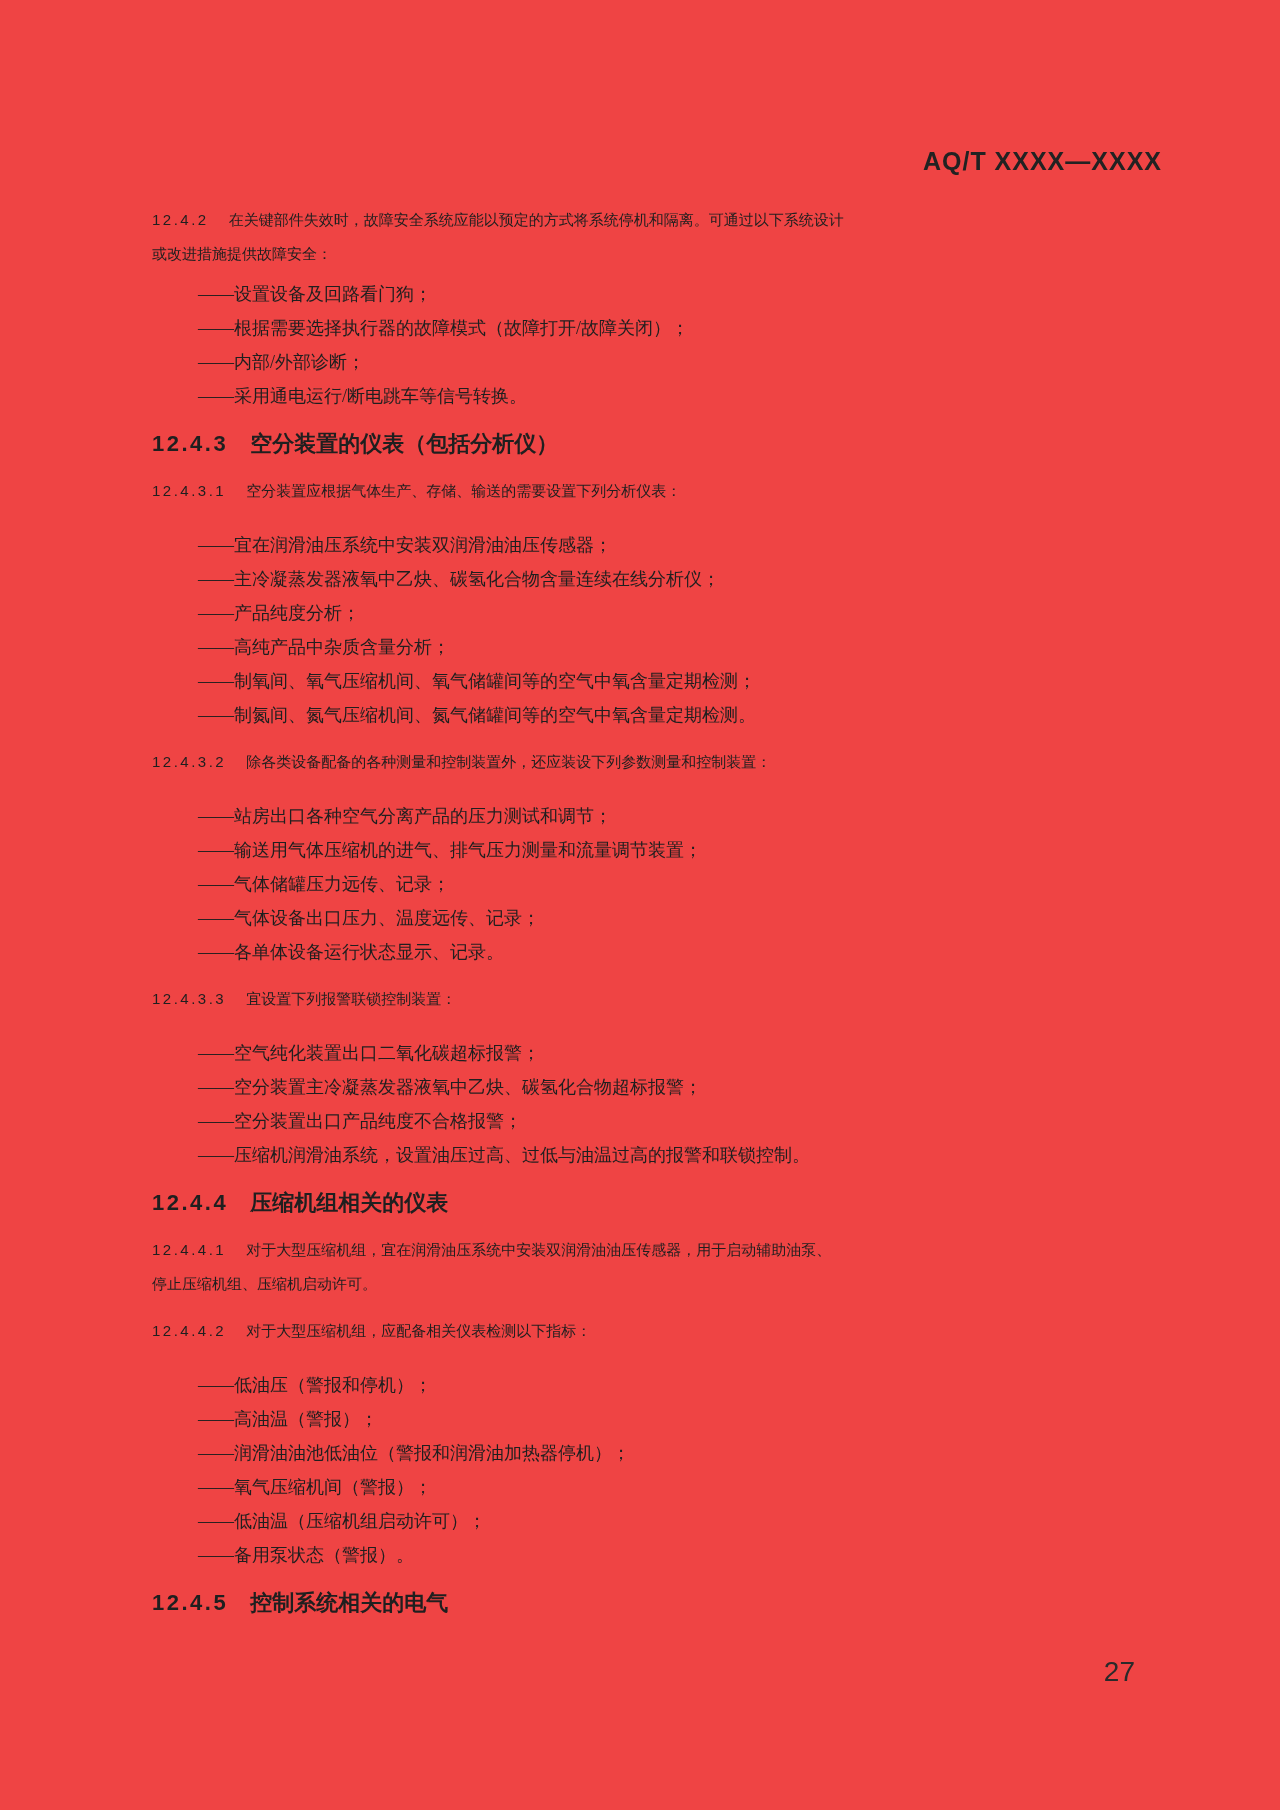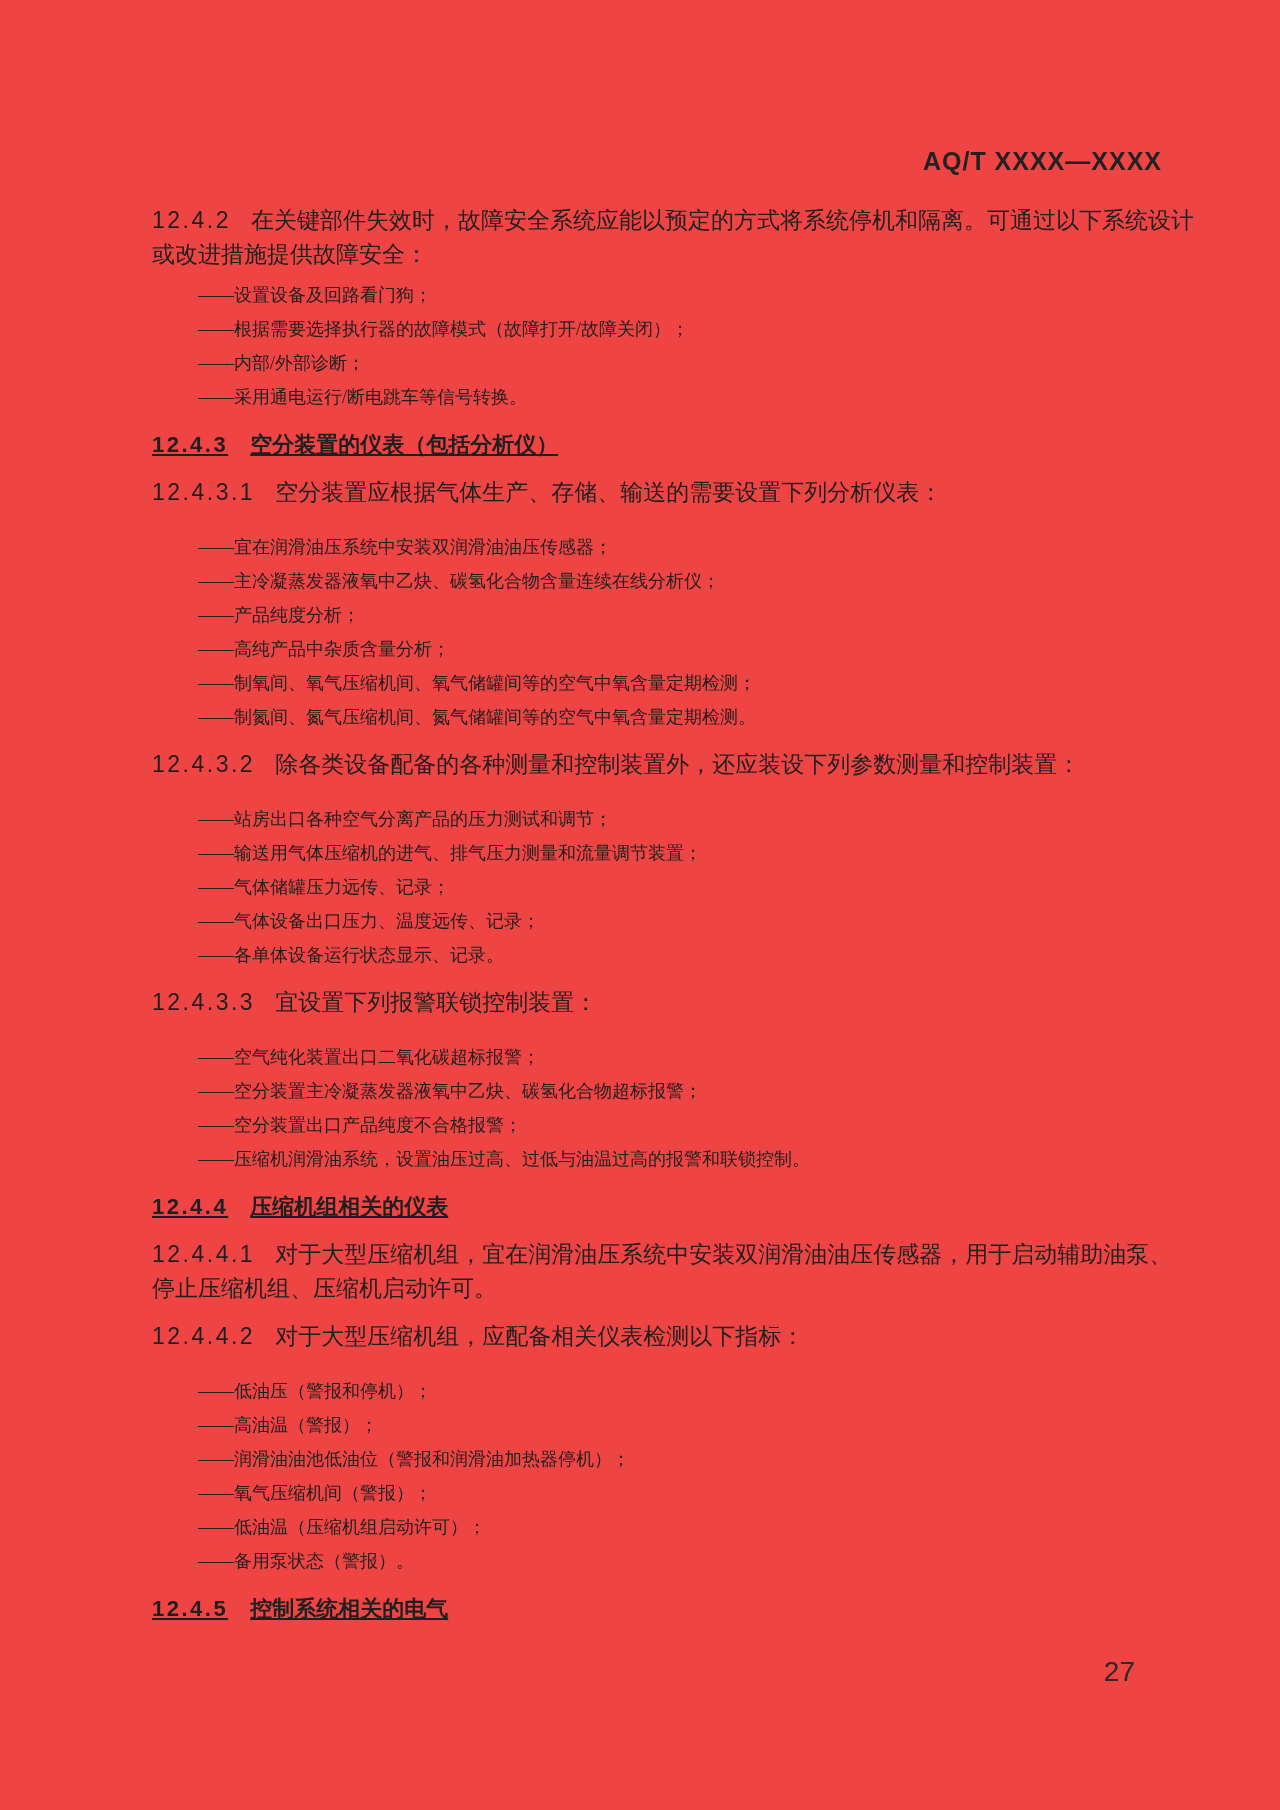--- a/index.html
+++ b/index.html
@@ -21,34 +21,33 @@
     height:30px;line-height:30px;
     text-align:right;
     font-family:"Liberation Sans","DejaVu Sans",sans-serif;
     font-weight:bold;
     font-size:25px;
     letter-spacing:1px;
     color:#222222;
   }
   .para{margin:13px 0 0 0;}
   .para.first{margin-top:27px;}
-  .line{line-height:34px;font-size:23px;white-space:nowrap;}
+  .line{line-height:34px;font-size:15px;white-space:nowrap;}
   .num{
     font-family:"Liberation Sans","DejaVu Sans",sans-serif;
     letter-spacing:2.5px;
     margin-right:20px;
   }
   .heading{
     margin:14px 0 0 0;
     line-height:34px;
     font-size:22px;
     font-weight:bold;
     font-family:"Liberation Sans","DejaVu Sans",sans-serif;
     white-space:nowrap;
-    text-decoration:underline;
   }
   .heading .num{margin-right:22px;}
   .list{margin:20px 0 0 0;}
   .list.tight{margin-top:6px;}
   .li{
     line-height:34px;
     font-size:18px;
     padding-left:46px;
     white-space:nowrap;
   }

